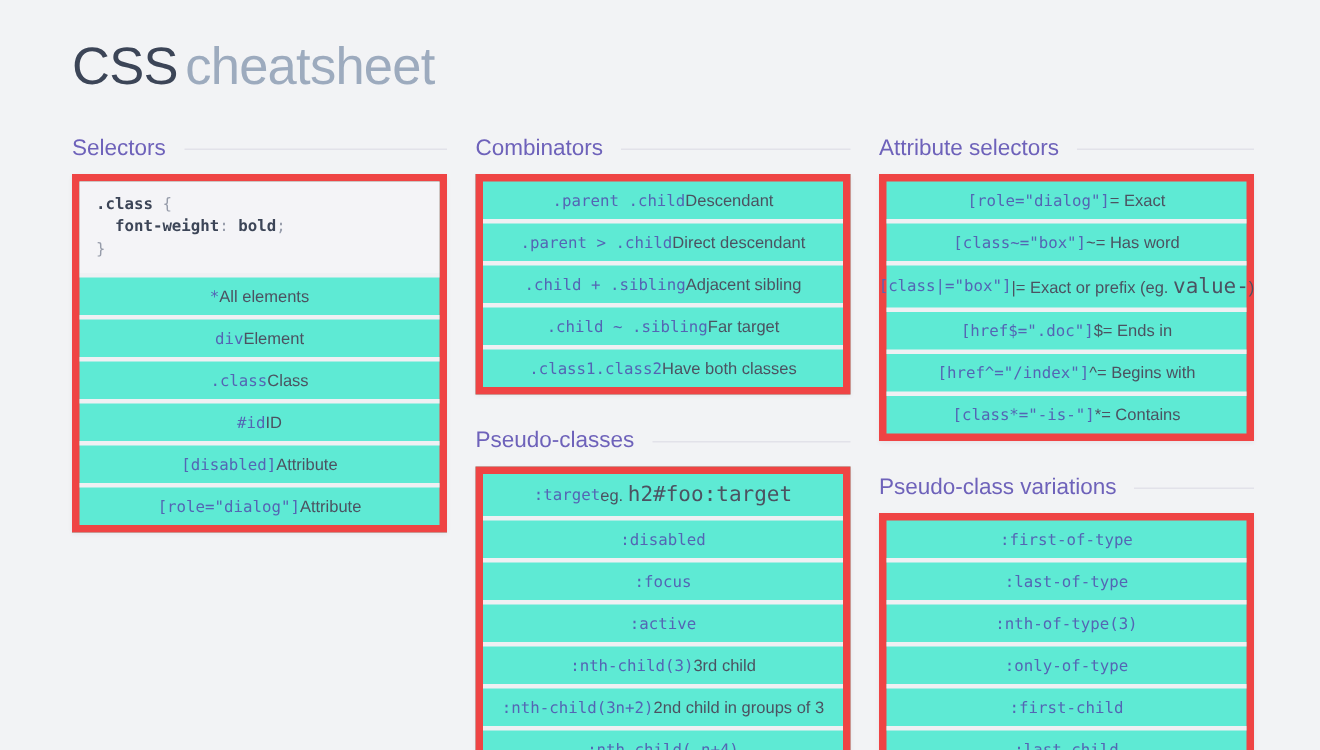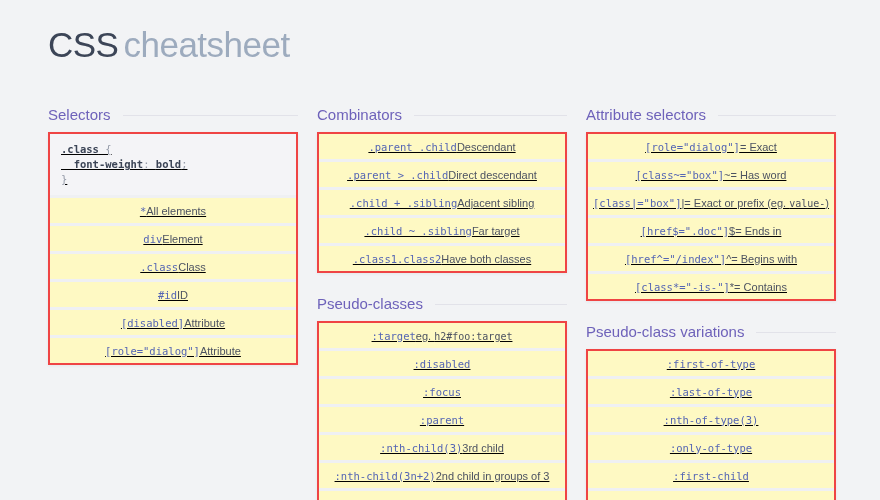--- a/index.html
+++ b/index.html
@@ -34,34 +34,32 @@
   .section + .section { margin-top: 22px; }
 
   .section-heading {
     display: flex;
     align-items: center;
     color: #6e62ba;
     font-size: 15px;
     font-weight: 400;
     margin-bottom: 8px;
     line-height: 18px;
-    margin-top: 16px;
   }
   .heading-rule {
     flex: 1;
     height: 1px;
     background: #e2e2e9;
     margin-left: 12px;
   }
 
   .card {
-    background: #fef9c3;
-    border: 2px solid #ef4444;
+    background: #5eead4;
+    border: 5px solid #ef4444;
     box-shadow: 0 1px 3px rgba(30, 30, 60, 0.06);
-    text-decoration: underline;
   }
   .card > * { border-top: 3px solid #eff0f3; }
   .card > *:first-child { border-top: none; }
 
   .row {
     display: flex;
     justify-content: center;
     align-items: center;
     padding: 6px 11px;
     min-height: 13px;
@@ -73,21 +71,21 @@
     white-space: pre;
   }
   .row-desc {
     font-size: 11px;
     color: #4c5261;
     text-align: right;
     white-space: nowrap;
   }
   .row-desc .mono {
     font-family: "DejaVu Sans Mono", "Liberation Mono", monospace;
-    font-size: 10px;
+    font-size: 14px;
   }
 
   .code-example {
     margin: 0;
     padding: 8px 11px;
     background: #f4f4f7;
     font-family: "DejaVu Sans Mono", "Liberation Mono", monospace;
     font-size: 10.5px;
     line-height: 15px;
     color: #969caa;
@@ -194,21 +192,21 @@
     <code class="row-code">:disabled</code>
     <span class="row-desc"></span>
   </div>
 
   <div class="row">
     <code class="row-code">:focus</code>
     <span class="row-desc"></span>
   </div>
 
   <div class="row">
-    <code class="row-code">:parent</code>
+    <code class="row-code">:active</code>
     <span class="row-desc"></span>
   </div>
 
   <div class="row">
     <code class="row-code">:nth-child(3)</code>
     <span class="row-desc"><span>3rd child</span></span>
   </div>
 
   <div class="row">
     <code class="row-code">:nth-child(3n+2)</code>

